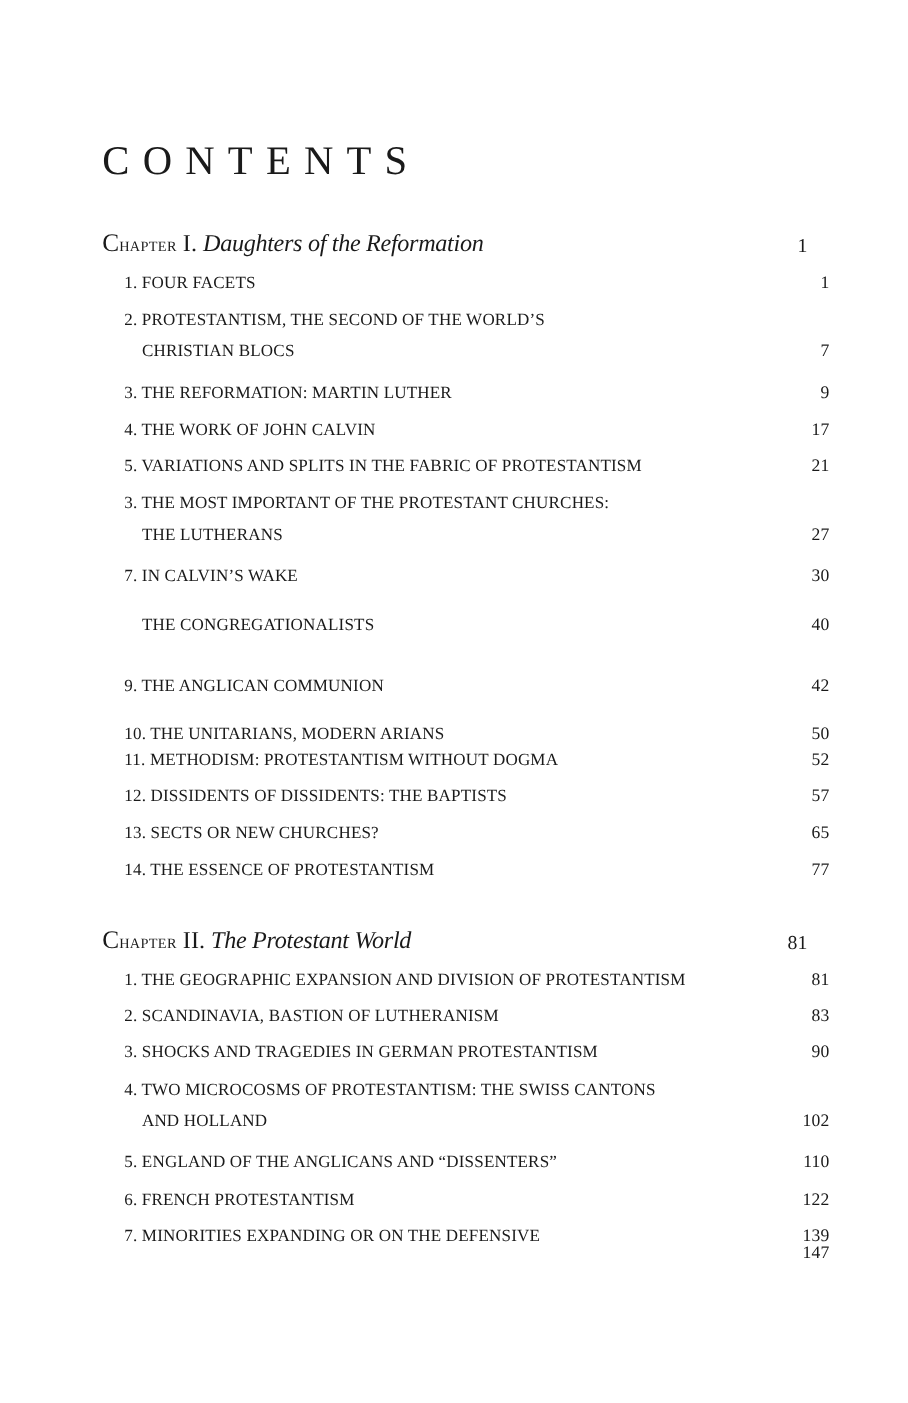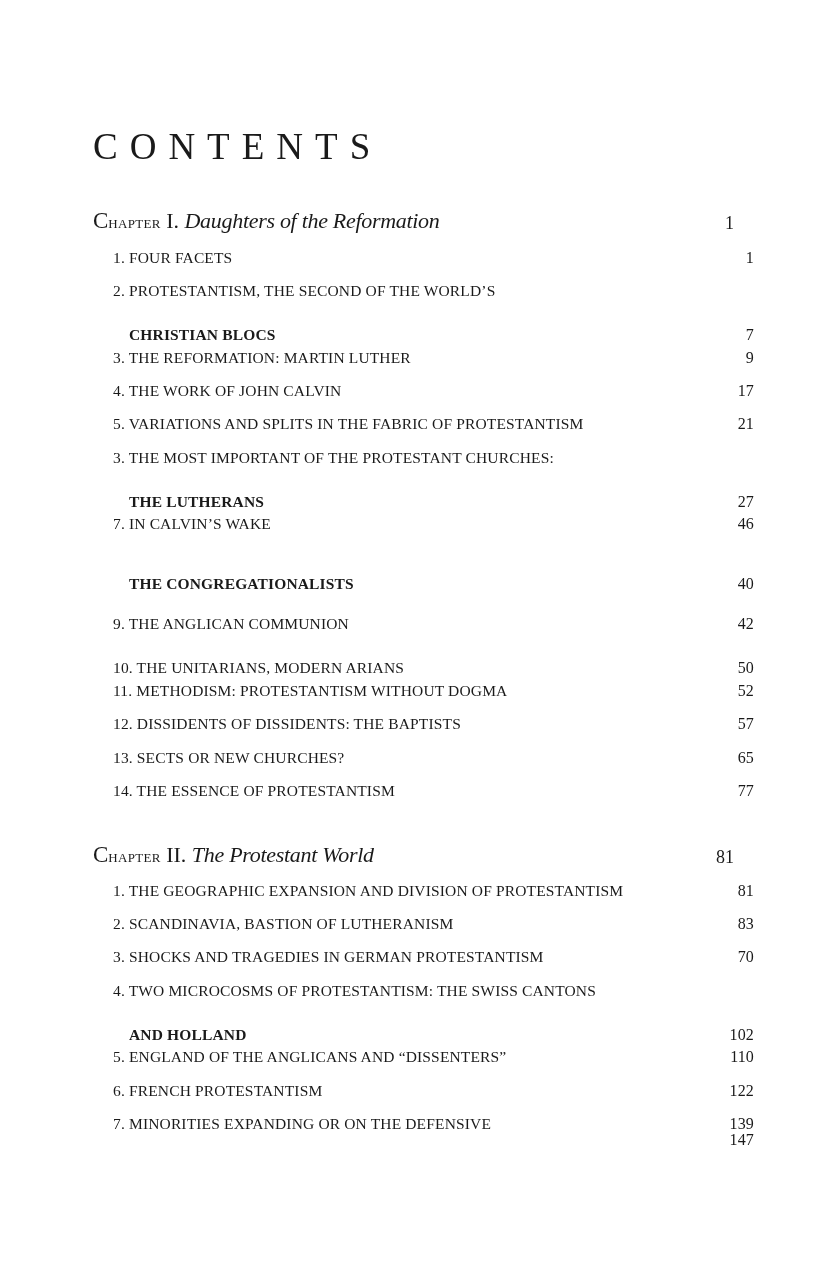--- a/index.html
+++ b/index.html
@@ -20,21 +20,21 @@
   }
   .chapter .sc-big { font-size: 23px; }
   .chapter .sc-small { font-size: 13px; letter-spacing: 0.3px; }
   .chapter .roman { font-size: 22px; }
   .chapter .subtitle { font-style: italic; font-size: 22px; letter-spacing: -0.3px; }
   .chapter .page { position: absolute; right: 0; top: 2px; font-size: 18px; }
   .entry {
     font-size: 15.5px; line-height: 18px; letter-spacing: 0.15px;
     padding-left: 20px;
   }
-  .entry .line2 { display: block; padding-left: 16px; margin-top: 26px; font-weight: bold; }
+  .entry .line2 { display: block; padding-left: 16px; margin-top: 11px; }
   .entry .page { position: absolute; right: 0; bottom: 0; font-size: 16px; }
 </style>
 </head>
 <body>
 
 <h1 class="page-title">CONTENTS</h1>
 
 <div class="toc">
 
   <div class="row chapter" style="top:209px">
@@ -65,21 +65,21 @@
     <span>5. VARIATIONS AND SPLITS IN THE FABRIC OF PROTESTANTISM</span>
     <span class="page">21</span>
   </div>
   <div class="row entry" style="top:449px">
     <span>3. THE MOST IMPORTANT OF THE PROTESTANT CHURCHES:</span>
     <span class="line2">THE LUTHERANS</span>
     <span class="page">27</span>
   </div>
   <div class="row entry" style="top:515px">
     <span>7. IN CALVIN’S WAKE</span>
-    <span class="page">46</span>
+    <span class="page">30</span>
   </div>
   <div class="row entry" style="top:549px">
     <span class="line2">THE CONGREGATIONALISTS</span>
     <span class="page">40</span>
   </div>
   <div class="row entry" style="top:615px">
     <span>9. THE ANGLICAN COMMUNION</span>
     <span class="page">42</span>
   </div>
   <div class="row entry" style="top:659px">
@@ -113,21 +113,21 @@
   <div class="row entry" style="top:882px">
     <span>1. THE GEOGRAPHIC EXPANSION AND DIVISION OF PROTESTANTISM</span>
     <span class="page">81</span>
   </div>
   <div class="row entry" style="top:915px">
     <span>2. SCANDINAVIA, BASTION OF LUTHERANISM</span>
     <span class="page">83</span>
   </div>
   <div class="row entry" style="top:948px">
     <span>3. SHOCKS AND TRAGEDIES IN GERMAN PROTESTANTISM</span>
-    <span class="page">70</span>
+    <span class="page">90</span>
   </div>
   <div class="row entry" style="top:982px">
     <span>4. TWO MICROCOSMS OF PROTESTANTISM: THE SWISS CANTONS</span>
     <span class="line2">AND HOLLAND</span>
     <span class="page">102</span>
   </div>
   <div class="row entry" style="top:1048px">
     <span>5. ENGLAND OF THE ANGLICANS AND “DISSENTERS”</span>
     <span class="page">110</span>
   </div>

